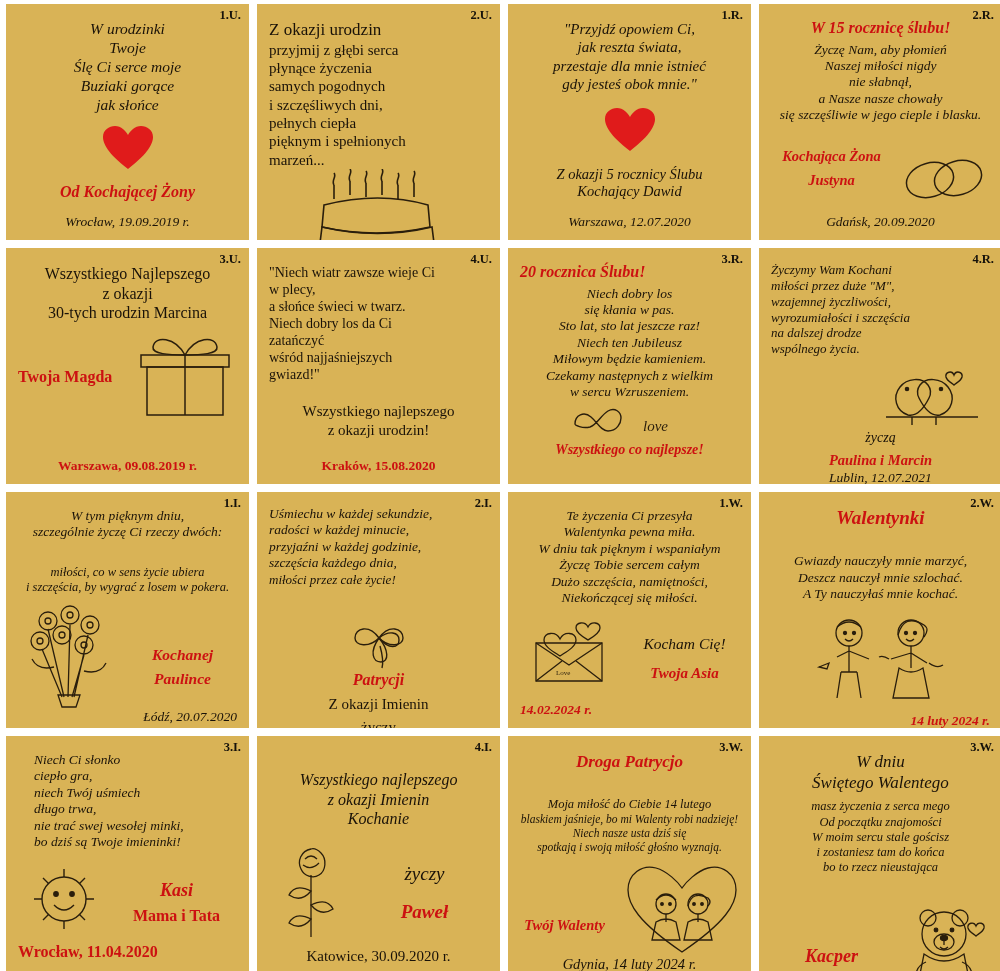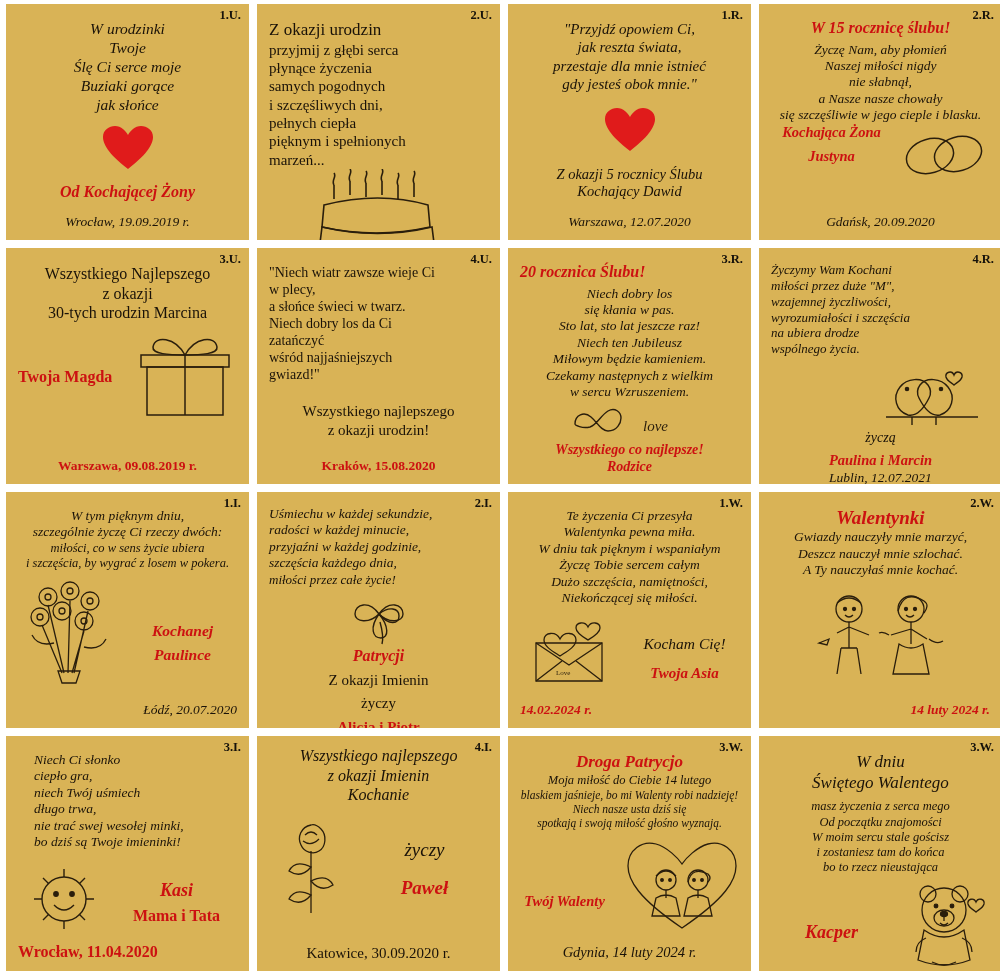--- a/index.html
+++ b/index.html
@@ -44,21 +44,21 @@
   }
   .corner.right{right:8px;}
   .ital{font-style:italic;}
   .bold{font-weight:normal;}
   .red-b{color:#cc1111;font-weight:bold;}
   .big{font-size:15.5px;}
   .left{text-align:left;}
   .right{text-align:right;}
   .mt4{margin-top:4px;}
   .mt6{margin-top:6px;}
-  .mt8{margin-top:0;}
+  .mt8{margin-top:24px;}
   .mt10{margin-top:10px;}
   .mt12{margin-top:4px;}
   .mt14{margin-top:14px;}
   .flexcol{display:flex;flex-direction:column;height:100%;box-sizing:border-box;}
   .spacer{flex:1 1 auto;}
   .art{display:flex;justify-content:center;align-items:center;}
   .art svg{display:block;}
   .footer-date{font-weight:normal;}
   .relrow{display:flex;align-items:flex-start;justify-content:center;gap:6px;}
 </style>
@@ -240,21 +240,21 @@
   </div>
 
   <div class="plate">
     <div class="corner right">4.R.</div>
     <div class="flexcol left">
       <div class="mt4 left">
         <div class="ital" style="font-size:13px">Życzymy Wam Kochani</div>
         <div class="ital" style="font-size:13px">miłości przez duże "M",</div>
         <div class="ital" style="font-size:13px">wzajemnej życzliwości,</div>
         <div class="ital" style="font-size:13px">wyrozumiałości i szczęścia</div>
-        <div class="ital" style="font-size:13px">na ubiera drodze</div>
+        <div class="ital" style="font-size:13px">na dalszej drodze</div>
         <div class="ital" style="font-size:13px">wspólnego życia.</div>
       </div>
       <div class="art" style="justify-content:flex-end;margin-top:2px">
         <svg width="116" height="70" viewBox="0 0 116 70" fill="none" stroke="#2a1e0c" stroke-width="1.4">
           <path d="M34 56 c-12 -4 -16 -18 -8 -28 c7 -9 22 -10 28 -2 c3 4 3 9 1 13 c-4 8 -11 19 -21 17 Z"></path>
           <path d="M66 56 c12 -4 16 -18 8 -28 c-7 -9 -22 -10 -28 -2 c-3 4 -3 9 -1 13 c4 8 11 19 21 17 Z"></path>
           <circle cx="33" cy="30" r="1.6" fill="#2a1e0c"></circle>
           <circle cx="67" cy="30" r="1.6" fill="#2a1e0c"></circle>
           <path d="M12 58 h92"></path>
           <path d="M38 58 v8 M62 58 v8"></path>

